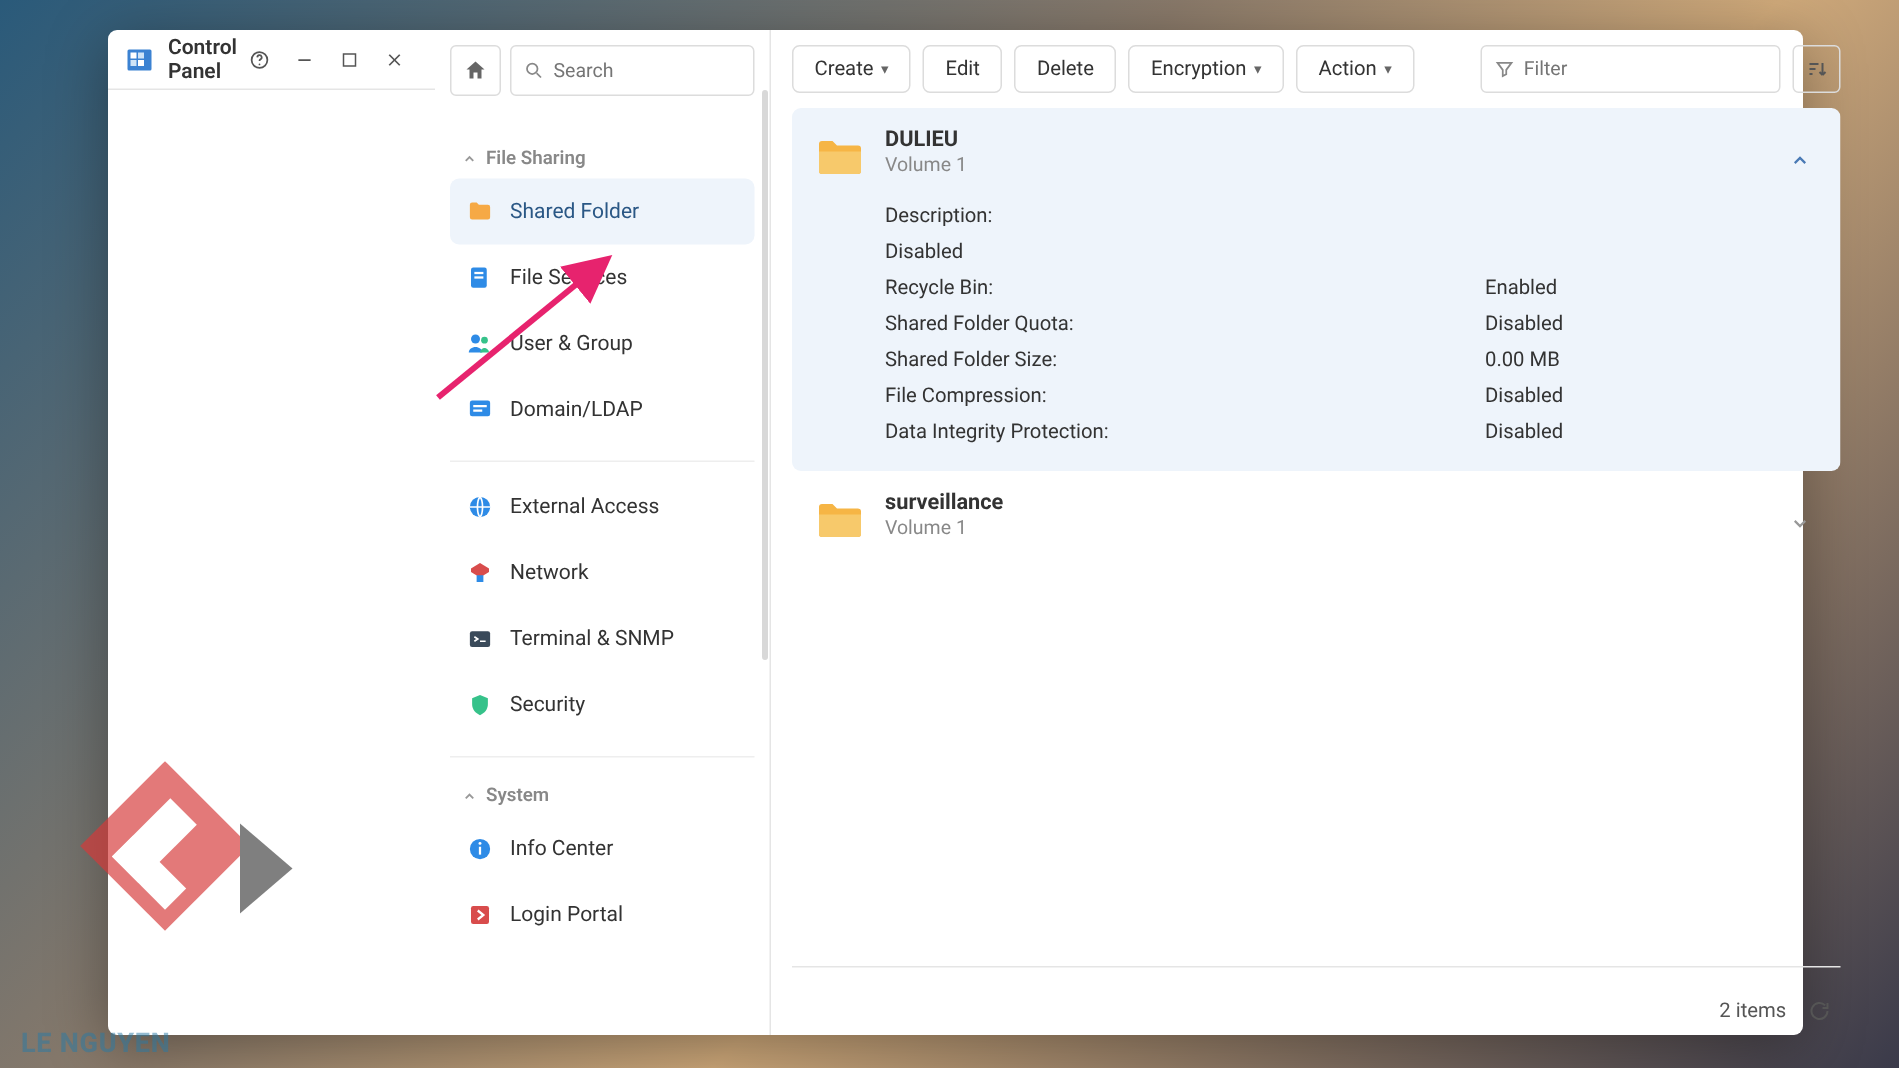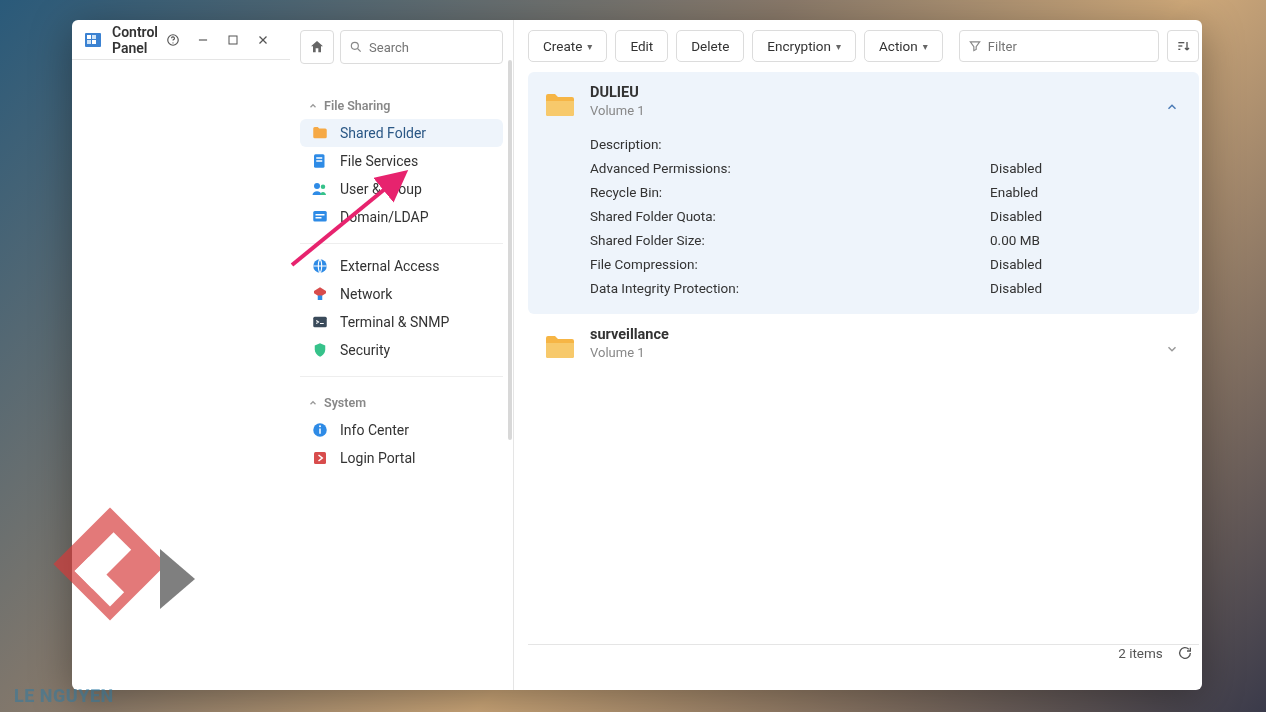--- a/index.html
+++ b/index.html
@@ -10,46 +10,46 @@
 .title-bar .title { font-size: 14px; font-weight: 600; color: #333; flex: 1; }
 .win-btn { width: 30px; height: 30px; display: flex; align-items: center; justify-content: center; color: #555; cursor: pointer; border-radius: 3px; }
 .body { display: flex; flex: 1; min-height: 0; }
 .sidebar { width: 224px; padding: 10px 10px; border-right: 1px solid #e5e5e5; display: flex; flex-direction: column; position: relative; }
 .search-row { display: flex; gap: 6px; margin-bottom: 24px; }
 .home-btn { width: 34px; height: 34px; border: 1px solid #dcdcdc; border-radius: 4px; display:flex; align-items:center; justify-content:center; color:#555; cursor:pointer; }
 .search { flex:1; height: 34px; border: 1px solid #dcdcdc; border-radius: 4px; display:flex; align-items:center; padding: 0 8px; gap: 6px; color: #888; }
 .search input { border:none; outline:none; font-size:13px; width:100%; color:#333; background:transparent; }
 .group-header { display:flex; align-items:center; gap:6px; color:#888; font-size:12.5px; font-weight:600; padding: 10px 8px 6px; cursor:pointer;}
 .sidebar-items { padding-bottom: 4px; }
-.side-item { display:flex; align-items:center; gap:10px; height: 28px; padding: 0 10px; border-radius: 6px; color:#333; font-size:14px; cursor:pointer; }
+.side-item { display:flex; align-items:center; gap:10px; height: 44px; padding: 0 10px; border-radius: 6px; color:#333; font-size:14px; cursor:pointer; }
 .side-item.active { background: #eef4fb; color:#2a5785; }
 .side-item .sicon { width: 20px; height:20px; display:flex; align-items:center; justify-content:center;}
 .divider { height:1px; background:#eee; margin: 8px 0; }
 .sidebar-scroll { position:absolute; right:1px; top:40px; width:4px; height:380px; background:#d8d8d8; border-radius:2px; }
 .main { flex:1; display:flex; flex-direction:column; padding: 10px 14px 8px; min-width:0;}
 .toolbar { display:flex; gap:8px; align-items:center; margin-bottom:10px;}
 .btn { height:32px; padding: 0 14px; border:1px solid #dcdcdc; background:#fff; border-radius:5px; font-size:13.5px; color:#333; display:flex; align-items:center; gap:5px; cursor:pointer;}
 .btn .caret { font-size:10px; color:#666;}
 .spacer { flex:1; }
-.filter { width:200px; height:32px; border:1px solid #dcdcdc; border-radius:4px; display:flex; align-items:center; padding:0 8px; gap:6px; color:#888;}
+.filter { width:200px; height:32px; border:1px solid #dcdcdc; border-radius:4px; display:flex; align-items:center; padding:0 8px; gap:6px; color:#888;margin-left:28px;}
 .filter input { border:none; outline:none; font-size:13px; width:100%;}
 .icon-btn { width:32px; height:32px; border:1px solid #dcdcdc; border-radius:4px; display:flex; align-items:center; justify-content:center; cursor:pointer; color:#555;}
 .list { flex:1; overflow:auto; }
 .card { border-radius:6px; padding: 12px 16px 14px; }
 .card.expanded { background:#eef4fb; }
 .card-head { display:flex; align-items:flex-end; gap:14px; }
 .folder-icon { width:32px; height:26px; margin-top:2px; }
 .card-title { font-size:14.5px; font-weight:700; color:#333; }
 .card-sub { font-size:13px; color:#888; margin-top:2px;}
 .card-chevron { margin-left:auto; color:#4a7ab5; cursor:pointer; padding:4px;}
 .card-chevron.collapsed { color:#888; }
 .props { margin-top: 14px; margin-left: 46px; font-size:13.5px; color:#333; }
 .prop-row { display:flex; height:24px; align-items:center;}
 .prop-row .k { width: 400px; }
-.footer { border-top:1px solid #e5e5e5; height:38px; display:flex; align-items:flex-start; justify-content:flex-end; gap:14px; padding:0 6px; color:#555; font-size:13.5px;}
+.footer { border-top:1px solid #e5e5e5; height:38px; display:flex; align-items:flex-end; justify-content:flex-end; gap:14px; padding:0 6px; color:#555; font-size:13.5px;}
 .arrow-annot { position:absolute; top:145px; left:210px; pointer-events:none;}
 .watermark { position:absolute; left:14px; bottom:6px; font-weight:800; color:#2a7aa5; opacity:.5; font-size:18px; letter-spacing:.5px;}
 .logo-mark { position:absolute; left:40px; bottom:48px; opacity:.68; }
 svg { display:block; }
 </style>
 </head>
 <body>
 
 <div class="window">
   <div class="title-bar">
@@ -286,21 +286,20 @@
                   <polyline points="6 15 12 9 18 15"></polyline>
                 </svg>
               </div>
           </div>
           <div class="props">
             <div class="prop-row">
                 <div class="k">Description:</div>
                 <div></div>
               </div>
             <div class="prop-row">
-                <div class="k">Advanced Permissions:</div>
                 <div>Disabled</div>
               </div>
             <div class="prop-row">
                 <div class="k">Recycle Bin:</div>
                 <div>Enabled</div>
               </div>
             <div class="prop-row">
                 <div class="k">Shared Folder Quota:</div>
                 <div>Disabled</div>
               </div>

